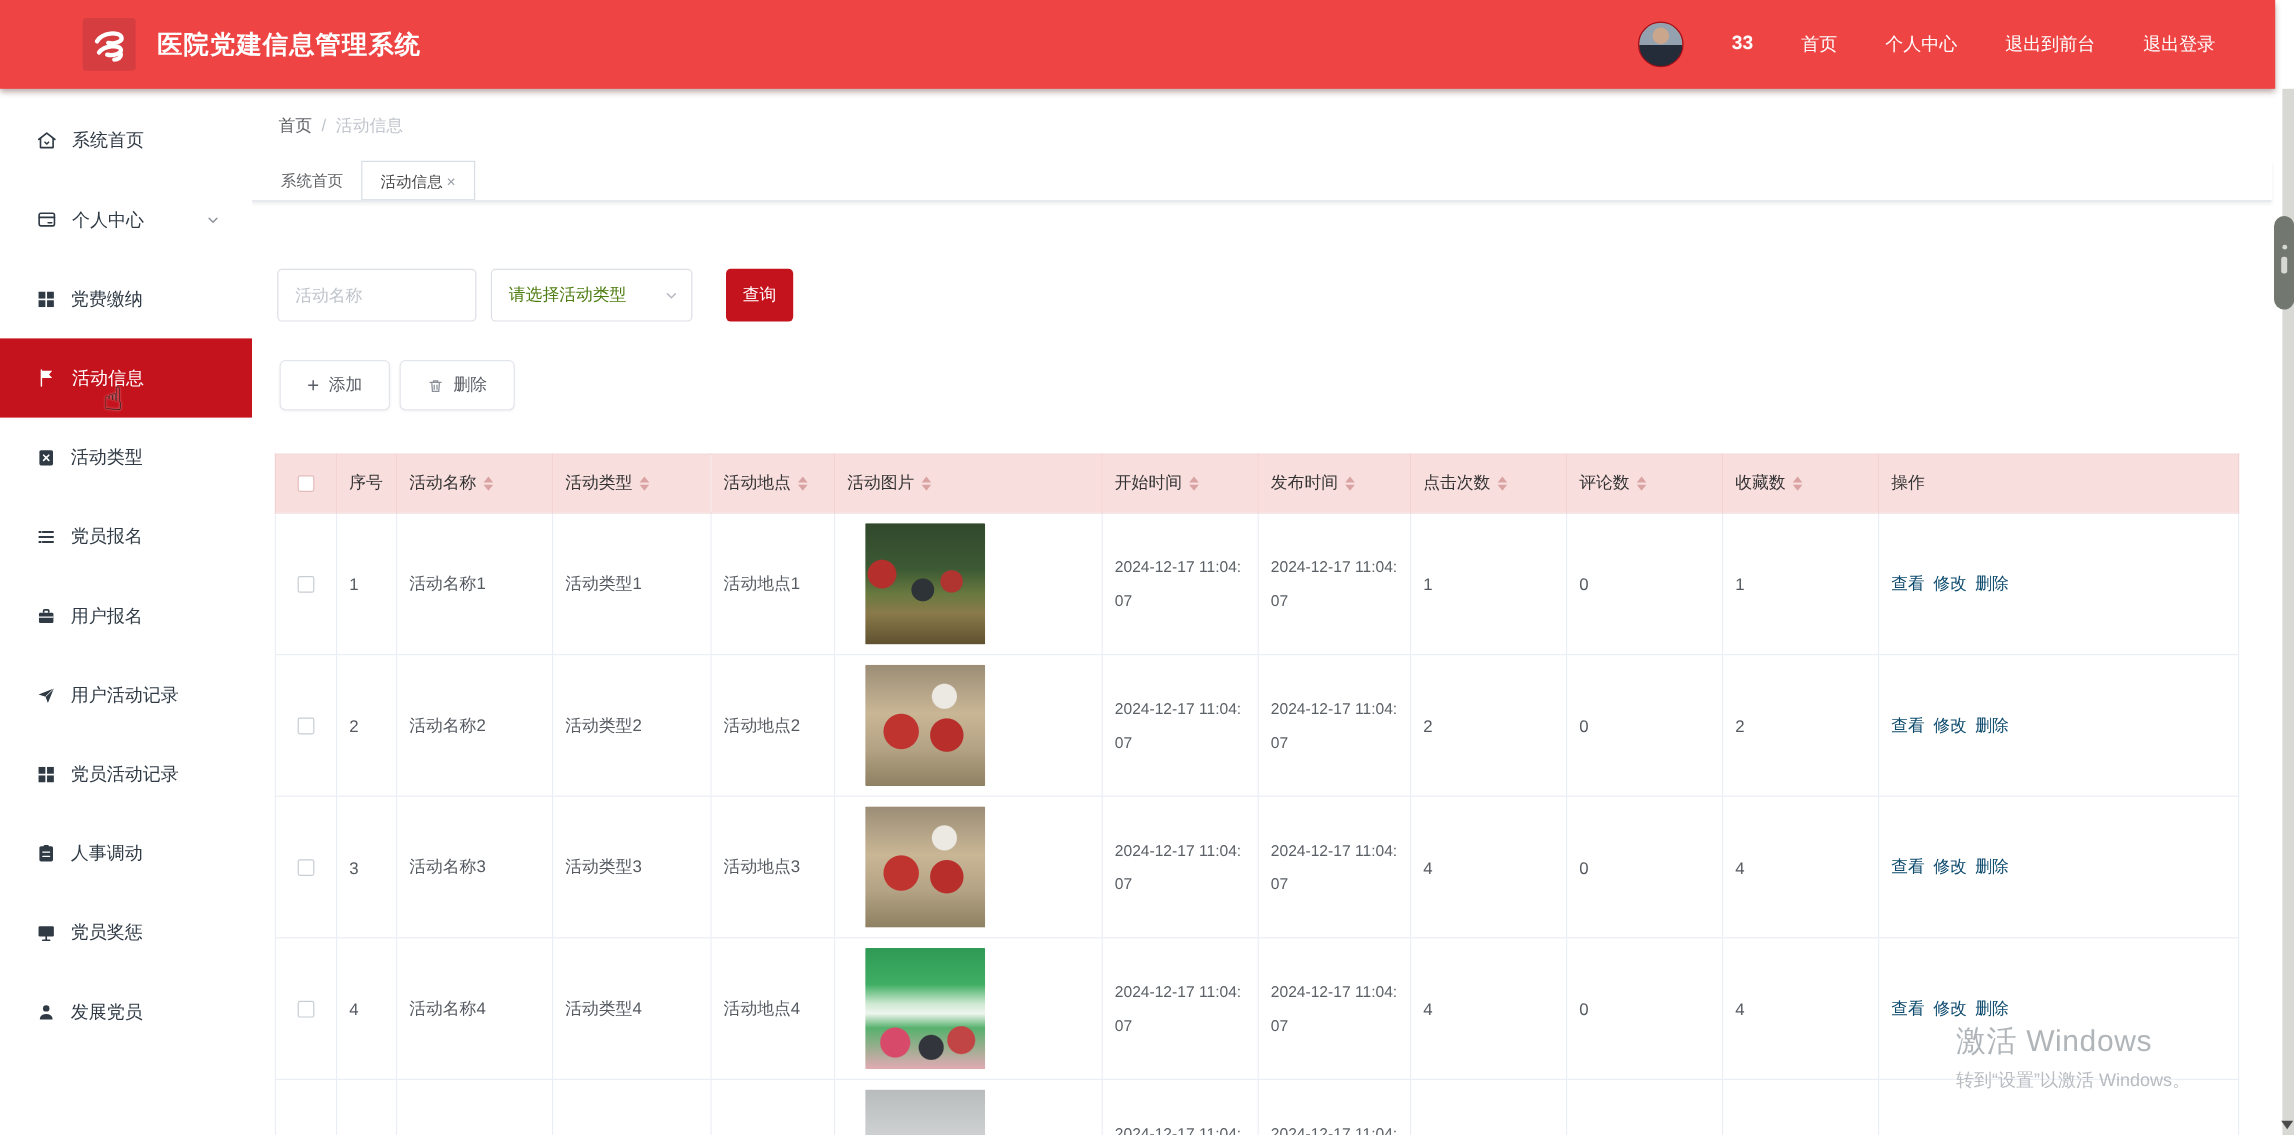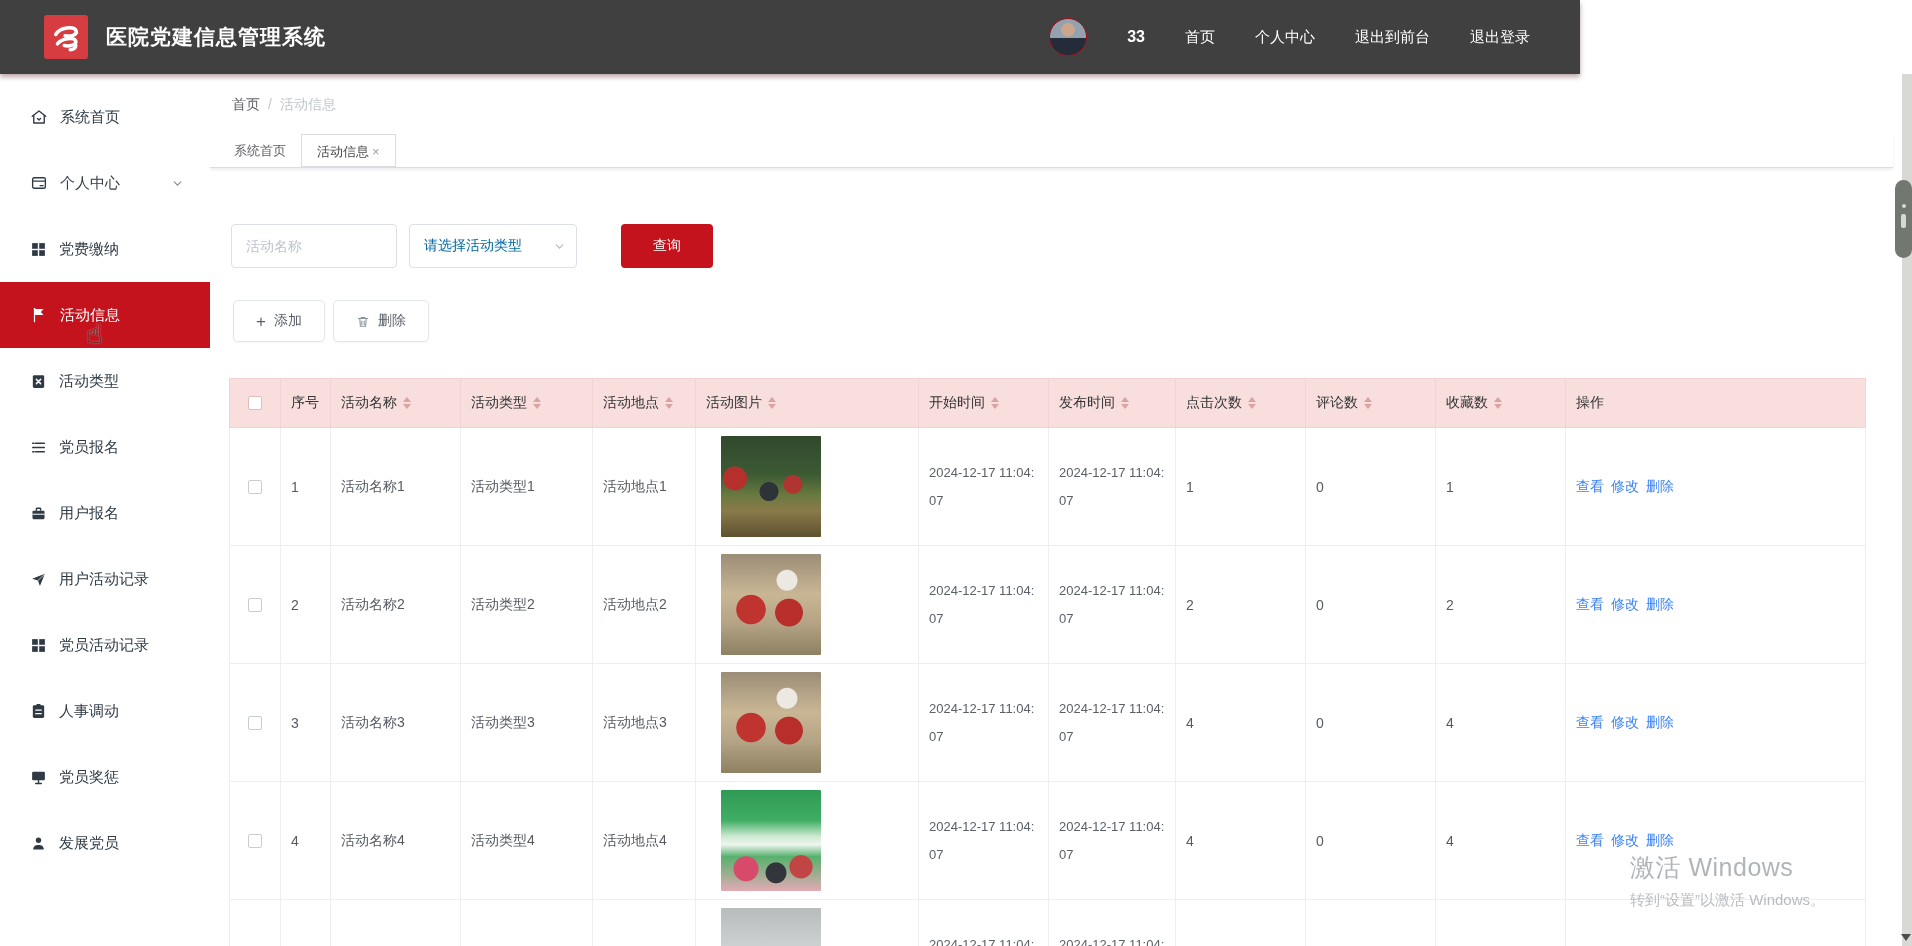--- a/index.html
+++ b/index.html
@@ -1,22 +1,22 @@
 <!DOCTYPE html>
 <html><head>
 <meta charset="utf-8">
 <style>
   *{margin:0;padding:0;box-sizing:border-box;}
   html,body{width:1912px;height:946px;overflow:hidden;}
   body{font-family:"Liberation Sans","DejaVu Sans",sans-serif;background:#fff;color:#303133;}
   #page{position:relative;width:1912px;height:946px;overflow:hidden;background:#fff;}
 
   
-  .topbar{position:absolute;left:0;top:0;width:1580px;height:74px;background:#404040;
-    display:flex;align-items:center;box-shadow:0 3px 5px rgba(60,0,0,.35);z-index:20;}
+  .topbar{position:absolute;left:0;top:0;width:1896px;height:74px;background:#ef4444;
+    display:flex;align-items:center;box-shadow:0 3px 5px rgba(60,0,0,.35);z-index:20;padding-left:25px;}
   .logo-tile{width:44px;height:44px;background:#d63d40;border-radius:3px;margin-left:44px;
     display:flex;align-items:center;justify-content:center;}
   .app-title{color:#fff;font-size:21px;font-weight:bold;margin-left:18px;letter-spacing:1px;}
   .top-right{margin-left:auto;margin-right:50px;display:flex;align-items:center;gap:40px;}
   .avatar{width:38px;height:38px;border-radius:50%;
     background:radial-gradient(circle at 50% 30%,#caa68c 0 21%,rgba(0,0,0,0) 23%),
     linear-gradient(180deg,#93a2ae 0 52%,#232c38 52%);border:1px solid #a31018;}
   .top-badge{color:#fff;font-size:16px;font-weight:bold;}
   .top-link{color:#fff;font-size:15px;cursor:pointer;white-space:nowrap;}
 
@@ -41,23 +41,23 @@
   .tab.active{background:#fff;border:1px solid #d8dce5;color:#4a4a4a;}
   .tab .close{color:#9aa0a8;margin-left:3px;font-size:13px;cursor:pointer;}
 
   
   .search-row{position:absolute;left:21px;top:150px;height:44px;display:flex;gap:12px;}
   .search-input{width:166px;height:44px;border:1px solid #dcdfe6;border-radius:4px;padding:0 14px;
     font-size:14px;color:#333;outline:none;font-family:inherit;}
   .search-input::placeholder{color:#bfc3cb;}
   .fake-select{width:168px;height:44px;border:1px solid #dcdfe6;border-radius:4px;padding:0 10px 0 14px;
     display:flex;align-items:center;justify-content:space-between;cursor:pointer;background:#fff;}
-  .fake-select span{font-size:14px;color:#0369a1;}
-  .btn-query{width:92px;height:44px;background:#c5131d;border:none;border-radius:4px;color:#fff;
-    font-size:14px;cursor:pointer;margin-left:32px;font-family:inherit;}
+  .fake-select span{font-size:14px;color:#4d7c0f;}
+  .btn-query{width:56px;height:44px;background:#c5131d;border:none;border-radius:4px;color:#fff;
+    font-size:14px;cursor:pointer;margin-left:16px;font-family:inherit;}
 
   
   .toolbar{position:absolute;left:23px;top:226px;display:flex;gap:8px;}
   .tool-btn{height:42px;background:#fff;border:1px solid #e2e5ea;border-radius:5px;padding:0 22px;
     font-size:14px;color:#5a5e66;display:flex;align-items:center;gap:8px;cursor:pointer;
     box-shadow:0 1px 2px rgba(0,0,0,.04);font-family:inherit;}
   .plus-glyph{font-size:17px;color:#5a5e66;line-height:1;}
 
   
   .table-wrap{position:absolute;left:19px;top:304px;width:1636px;}
@@ -68,21 +68,21 @@
   tbody tr{height:118px;}
   td{font-size:14px;color:#555a61;padding:8px 10px;vertical-align:middle;background:#fff;}
   td.num{color:#555a61;}
   .date-cell{font-size:13px;line-height:28px;word-break:break-all;color:#5b6066;}
   .caret{display:inline-flex;flex-direction:column;gap:2px;margin-left:6px;vertical-align:middle;cursor:pointer;}
   .caret i{width:0;height:0;border-left:4px solid transparent;border-right:4px solid transparent;}
   .caret .up{border-bottom:5px solid #d9a3a3;}
   .caret .down{border-top:5px solid #d9a3a3;}
   .cb{width:14px;height:14px;border:1px solid #c8cdd4;border-radius:2px;background:#fff;margin:0 auto;cursor:pointer;}
   thead .cb{border-color:#e4bcbc;}
-  .act a{color:#3b82f6;text-decoration:none;margin-right:7px;cursor:pointer;font-size:14px;}
+  .act a{color:#0c4a6e;text-decoration:none;margin-right:7px;cursor:pointer;font-size:14px;}
 
   
   .ph{width:100px;height:101px;margin-left:15px;border-radius:1px;}
   .ph1{background:
     radial-gradient(circle at 14% 42%,#b5302c 0 11%,rgba(0,0,0,0) 12%),
     radial-gradient(circle at 72% 48%,#b03430 0 10%,rgba(0,0,0,0) 11%),
     radial-gradient(circle at 48% 55%,#2e3338 0 12%,rgba(0,0,0,0) 13%),
     linear-gradient(180deg,#31482c 0%,#3c5a34 38%,#68793f 58%,#8a7a4a 74%,#5f5130 100%);}
   .ph2,.ph3{background:
     radial-gradient(circle at 30% 55%,#c0342f 0 16%,rgba(0,0,0,0) 17%),

